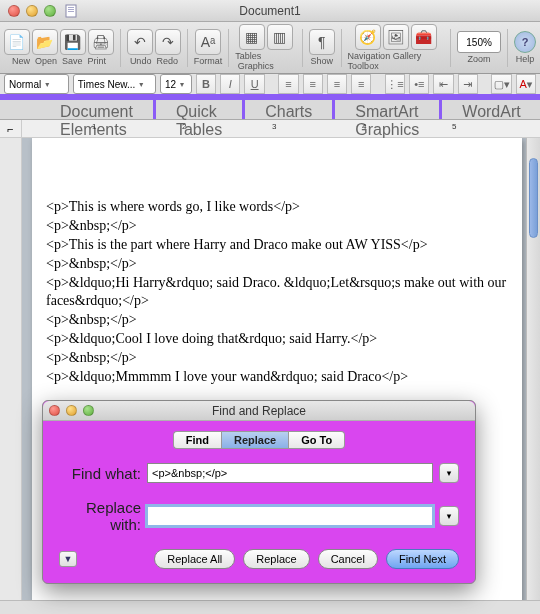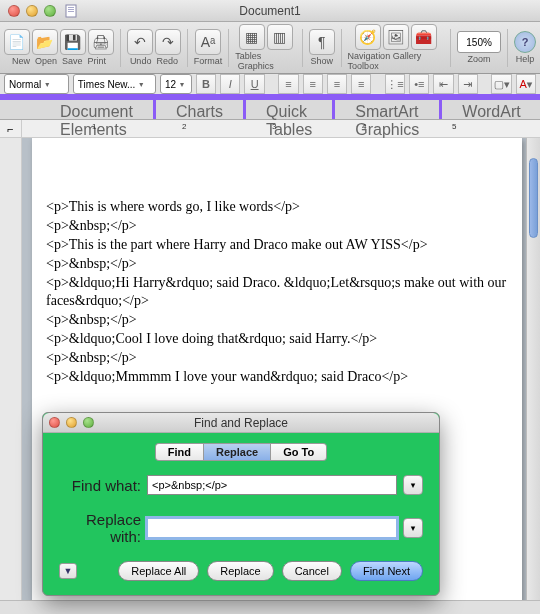--- a/index.html
+++ b/index.html
@@ -46,21 +46,21 @@
 .leftstrip { position: absolute; left:0; top:0; bottom:0; width: 22px; background: #e8e8e8; border-right:1px solid #ccc; }
 .page { position: absolute; left: 32px; top: 0; width: 490px; min-height: 600px; background: #fff; box-shadow: 2px 2px 6px rgba(0,0,0,0.3); padding: 60px 14px 14px 14px; }
 .page p { font-family: Liberation Serif, serif; font-size: 14px; color: #000; line-height: 1.35; }
 .rightscroll { position: absolute; right:0; top:0; bottom:0; width: 14px; background: linear-gradient(90deg,#e8e8e8,#d8d8d8); border-left:1px solid #bbb; }
 .scrollthumb { position:absolute; top: 20px; left:2px; right:2px; height: 80px; background: linear-gradient(90deg,#9bb8e8,#7aa0d8); border-radius: 6px; border:1px solid #6a90c8; }
 
 
 .statusbar { position:absolute; bottom:0; left:0; right:0; height:14px; background: #e0e0e0; border-top:1px solid #bbb; }
 
 
-.dialog { position: absolute; left: 42px; top: 412px; width: 398px; background: #22c55e; border: 1px solid #888; border-radius: 6px; box-shadow: 0 8px 24px rgba(0,0,0,0.45); }
+.dialog { position: absolute; left: 42px; top: 400px; width: 434px; background: #d946ef; border: 1px solid #888; border-radius: 6px; box-shadow: 0 8px 24px rgba(0,0,0,0.45); }
 .dlg-title { height: 20px; background: linear-gradient(#e8e8e8,#cfcfcf); border-bottom: 1px solid #b0b0b0; display: flex; align-items: center; position: relative; border-radius: 6px 6px 0 0; }
 .dlg-title .traffic { margin-left: 6px; }
 .dlg-title .tl { width: 11px; height: 11px; }
 .dlg-title-text { position:absolute; left:0; right:0; text-align:center; font-size:12px; color:#333; pointer-events:none; }
 .dlg-body { padding: 10px 16px 14px; }
 .seg { display:flex; justify-content:center; margin-bottom: 14px; font-weight: bold; }
 .seg-btn { padding: 2px 12px; font-size: 11px; background: linear-gradient(#fdfdfd,#e8e8e8); border: 1px solid #999; cursor:pointer; }
 .seg-btn:first-child { border-radius: 4px 0 0 4px; border-right: none; }
 .seg-btn:last-child { border-radius: 0 4px 4px 0; border-left: none; }
 .seg-btn.active { background: linear-gradient(#b8d0f0,#8ab0e8); color: #222; }
@@ -192,22 +192,22 @@
   <div class="fbtn">•≡</div>
   <div class="fbtn">⇤</div>
   <div class="fbtn">⇥</div>
   <div style="width:6px"></div>
   <div class="fbtn">▢▾</div>
   <div class="fbtn"><span style="color:#c00">A</span>▾</div>
 </div>
 
 <div class="etabs">
   <div class="etab">Document Elements</div>
+  <div class="etab">Quick Tables</div>
   <div class="etab">Charts</div>
-  <div class="etab">Quick Tables</div>
   <div class="etab">SmartArt Graphics</div>
   <div class="etab">WordArt</div>
 </div>
 
 <div class="rulerbar">
   <div class="corner">⌐</div>
   <div class="ruler">
     <span class="tick" style="left:70px">1</span>
     <span class="tick" style="left:160px">2</span>
     <span class="tick" style="left:250px">3</span>

